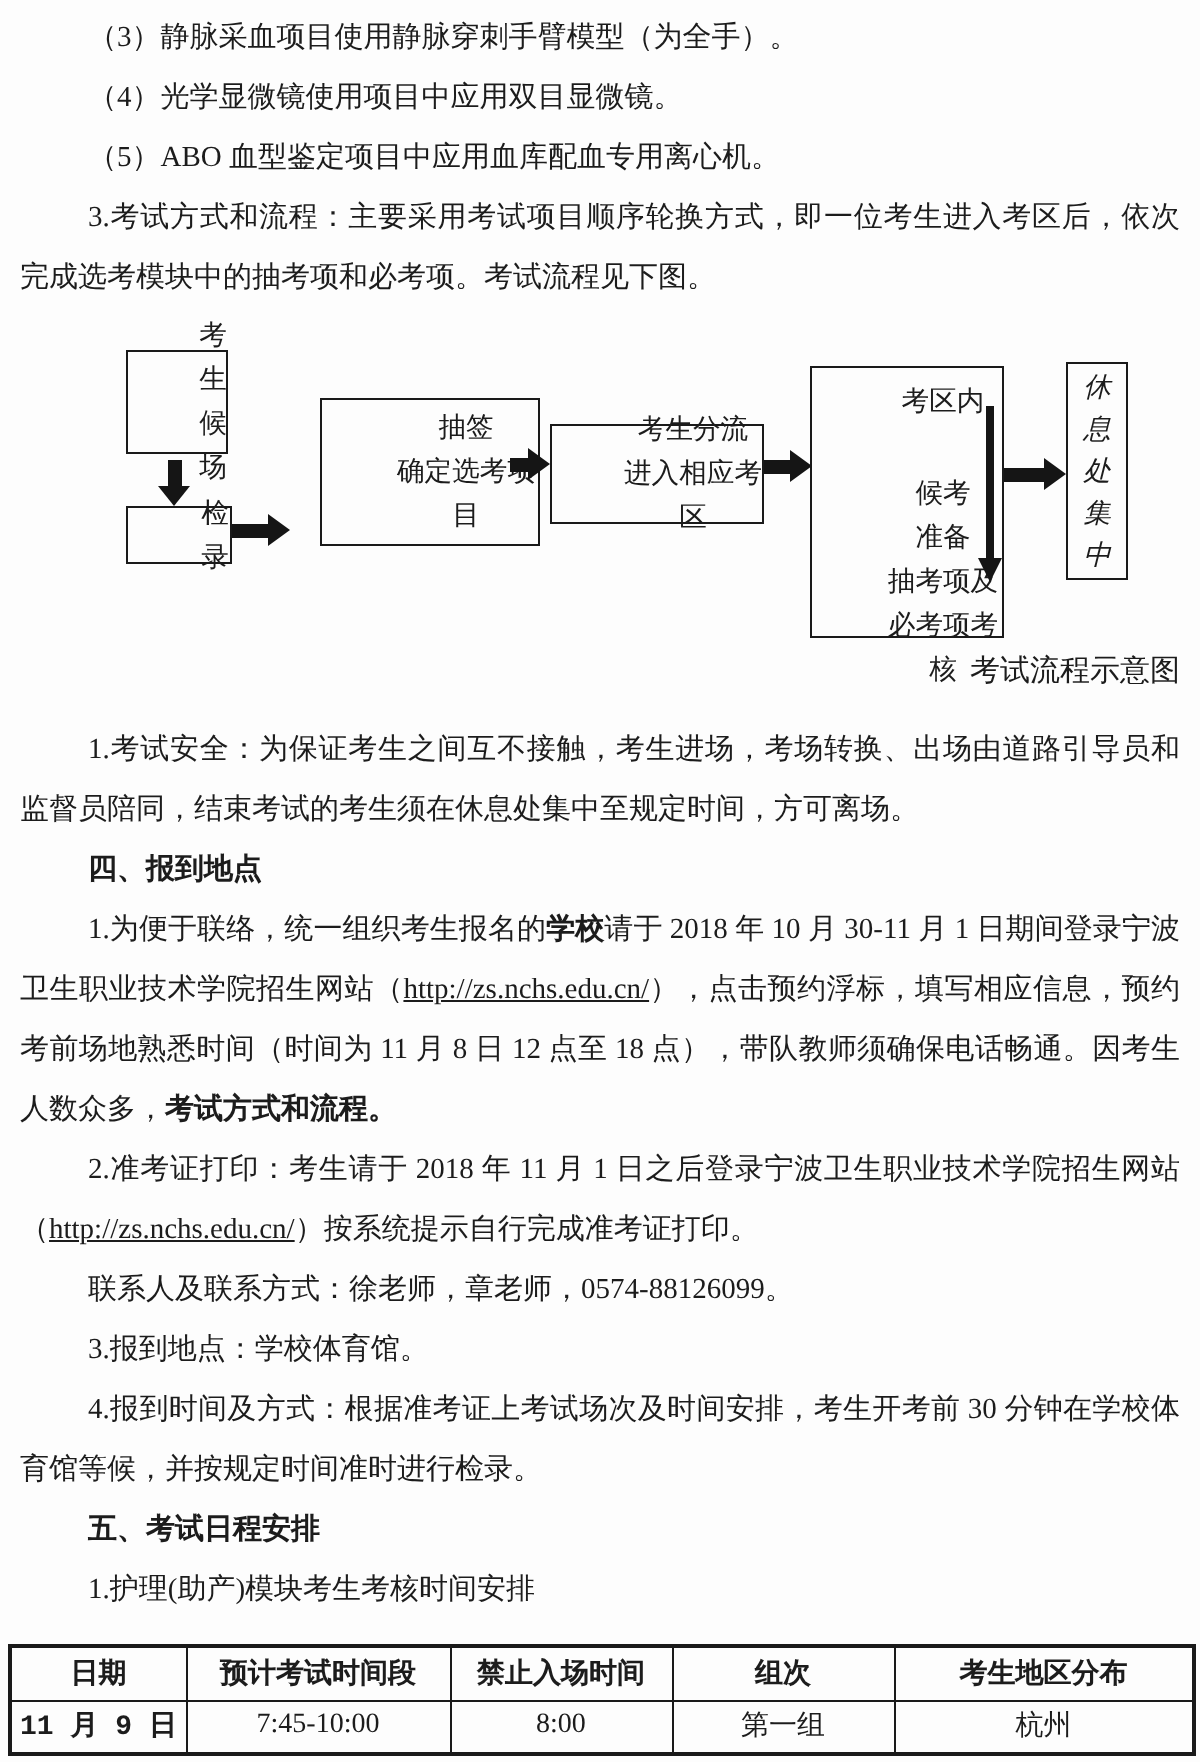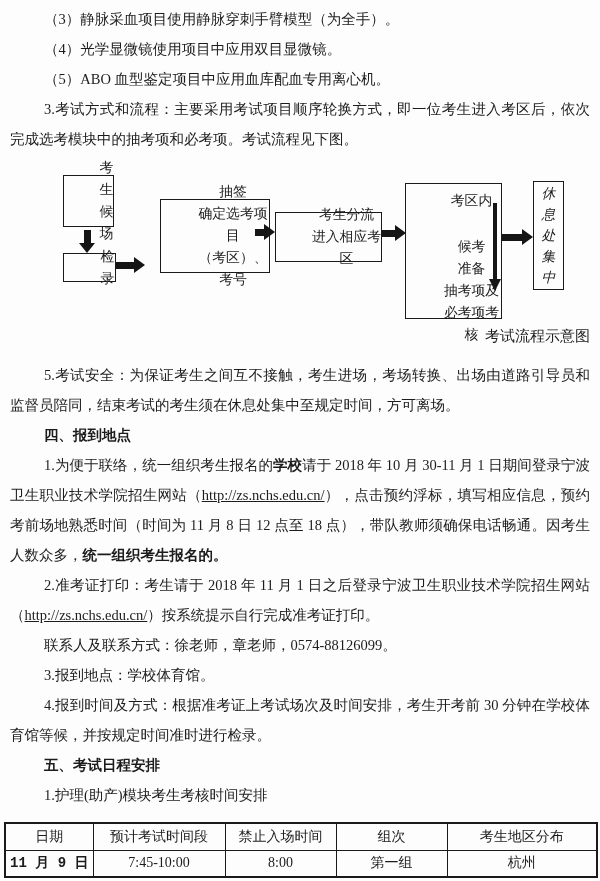--- a/index.html
+++ b/index.html
@@ -57,21 +57,21 @@
   
   .tbl-wrap { margin:12px 0 0 -6px; width:592px; }
   table.sched { width:100%; border-collapse:collapse; table-layout:fixed; }
   table.sched th, table.sched td {
     border:1px solid #1a1a1a;
     height:27px;
     text-align:center; vertical-align:middle;
     font-size:14px;
   }
   table.sched { border:2px solid #1a1a1a; }
-  table.sched th { font-weight:normal;margin-left:20px; }
+  table.sched th { font-weight:bold;margin-left:20px; }
   td.bold-date { font-weight:bold;font-family:Liberation Mono, monospace; }
 </style>
 </head>
 <body>
 
 <div class="page">
 
   <p class="para">（3）静脉采血项目使用静脉穿刺手臂模型（为全手）。</p>
   <p class="para">（4）光学显微镜使用项目中应用双目显微镜。</p>
   <p class="para">（5）ABO 血型鉴定项目中应用血库配血专用离心机。</p>
@@ -94,21 +94,20 @@
     </div>
 
     <div class="arr-r" style="left:106px; top:97px; width:29px;">
         <i class="shaft"></i>
         <i class="head"></i>
       </div>
 
     <div class="fbox" style="left:150px; top:39px; width:110px; height:74px;justify-content:center;">
       <span>抽签</span>
       <span>确定选考项目</span>
-      <span>（考区）、考号</span>
     </div>
 
     <div class="arr-r" style="left:245px; top:64px; width:20px;">
         <i class="shaft"></i>
         <i class="head"></i>
       </div>
 
     <div class="fbox" style="left:265px; top:52px; width:107px; height:50px;">
       <span>考生分流</span>
       <span>进入相应考区</span>
@@ -138,25 +137,25 @@
       </div>
 
     <div class="fbox" id="fbox-rest" style="left:523px; top:21px; width:31px; height:109px;">
       <span>休息处集中</span>
     </div>
 
   </div>
 
   <p class="caption">考试流程示意图</p>
 
-  <p class="para after-flow">5.考试安全：为保证考生之间互不接触，考生进场，考场转换、出场由道路引导员和监督员陪同，结束考试的考生须在休息处集中至规定时间，方可离场。</p>
+  <p class="para after-flow">1.考试安全：为保证考生之间互不接触，考生进场，考场转换、出场由道路引导员和监督员陪同，结束考试的考生须在休息处集中至规定时间，方可离场。</p>
 
   <p class="para heading">四、报到地点</p>
 
-  <p class="para"><span>1.为便于联络，统一组织考生报名的</span><span class="b">学校</span><span>请于 2018 年 10 月 30-11 月 1 日期间登录宁波卫生职业技术学院招生网站（</span><span class="u">http://zs.nchs.edu.cn/</span><span>），点击预约浮标，填写相应信息，预约考前场地熟悉时间（时间为 11 月 8 日 12 点至 18 点），带队教师须确保电话畅通。因考生人数众多，</span><span class="b">统一组织考生报名的。</span></p>
+  <p class="para"><span>1.为便于联络，统一组织考生报名的</span><span class="b">学校</span><span>请于 2018 年 10 月 30-11 月 1 日期间登录宁波卫生职业技术学院招生网站（</span><span class="u">http://zs.nchs.edu.cn/</span><span>），点击预约浮标，填写相应信息，预约考前场地熟悉时间（时间为 11 月 8 日 12 点至 18 点），带队教师须确保电话畅通。因考生人数众多，</span><span class="b">考试方式和流程。</span></p>
 
   <p class="para"><span>2.准考证打印：考生请于 2018 年 11 月 1 日之后登录宁波卫生职业技术学院招生网站（</span><span class="u">http://zs.nchs.edu.cn/</span><span>）按系统提示自行完成准考证打印。</span></p>
 
   <p class="para">联系人及联系方式：徐老师，章老师，0574-88126099。</p>
 
   <p class="para">3.报到地点：学校体育馆。</p>
 
   <p class="para">4.报到时间及方式：根据准考证上考试场次及时间安排，考生开考前 30 分钟在学校体育馆等候，并按规定时间准时进行检录。</p>
 
   <p class="para heading">五、考试日程安排</p>

